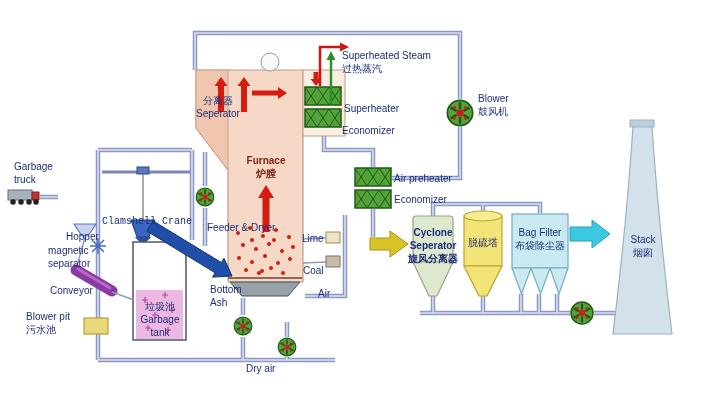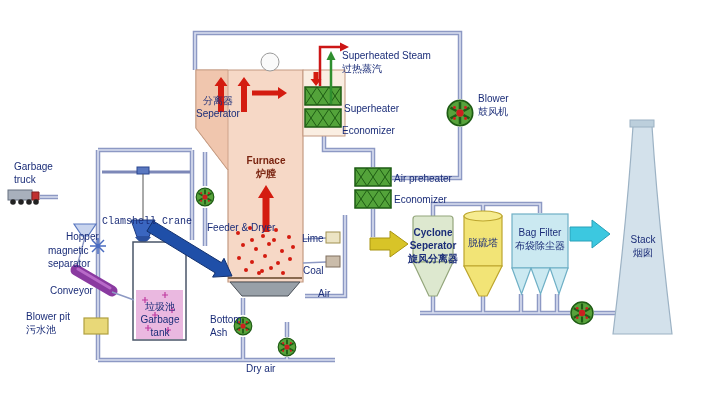--- a/index.html
+++ b/index.html
@@ -210,21 +210,21 @@
   <div class="lbl c" style="left:136px;top:300px;width:48px;">垃圾池
 Garbage
 tank</div>
   <div class="lbl c" style="left:190px;top:94px;width:56px;">分离器
 Seperator</div>
   <div class="lbl c red" style="left:240px;top:146px;width:52px;">Furnace
 炉膛</div>
   <div class="lbl" style="left:168px;top:221px;padding-left:39px;">Feeder &amp; Dryer</div>
   <div class="lbl" style="left:302px;top:232px;">Lime</div>
   <div class="lbl" style="left:303px;top:256px;margin-top:8px;">Coal</div>
-  <div class="lbl" style="left:210px;top:283px;width:36px;margin-top:30px;">Bottom
+  <div class="lbl" style="left:210px;top:283px;width:36px;">Bottom
 Ash</div>
   <div class="lbl" style="left:318px;top:287px;">Air</div>
   <div class="lbl" style="left:246px;top:362px;">Dry air</div>
   <div class="lbl" style="left:342px;top:49px;width:92px;">Superheated Steam
 过热蒸汽</div>
   <div class="lbl" style="left:344px;top:102px;">Superheater</div>
   <div class="lbl" style="left:342px;top:124px;">Economizer</div>
   <div class="lbl" style="left:394px;top:172px;">Air preheater</div>
   <div class="lbl" style="left:394px;top:193px;">Economizer</div>
   <div class="lbl" style="left:478px;top:92px;width:40px;">Blower

